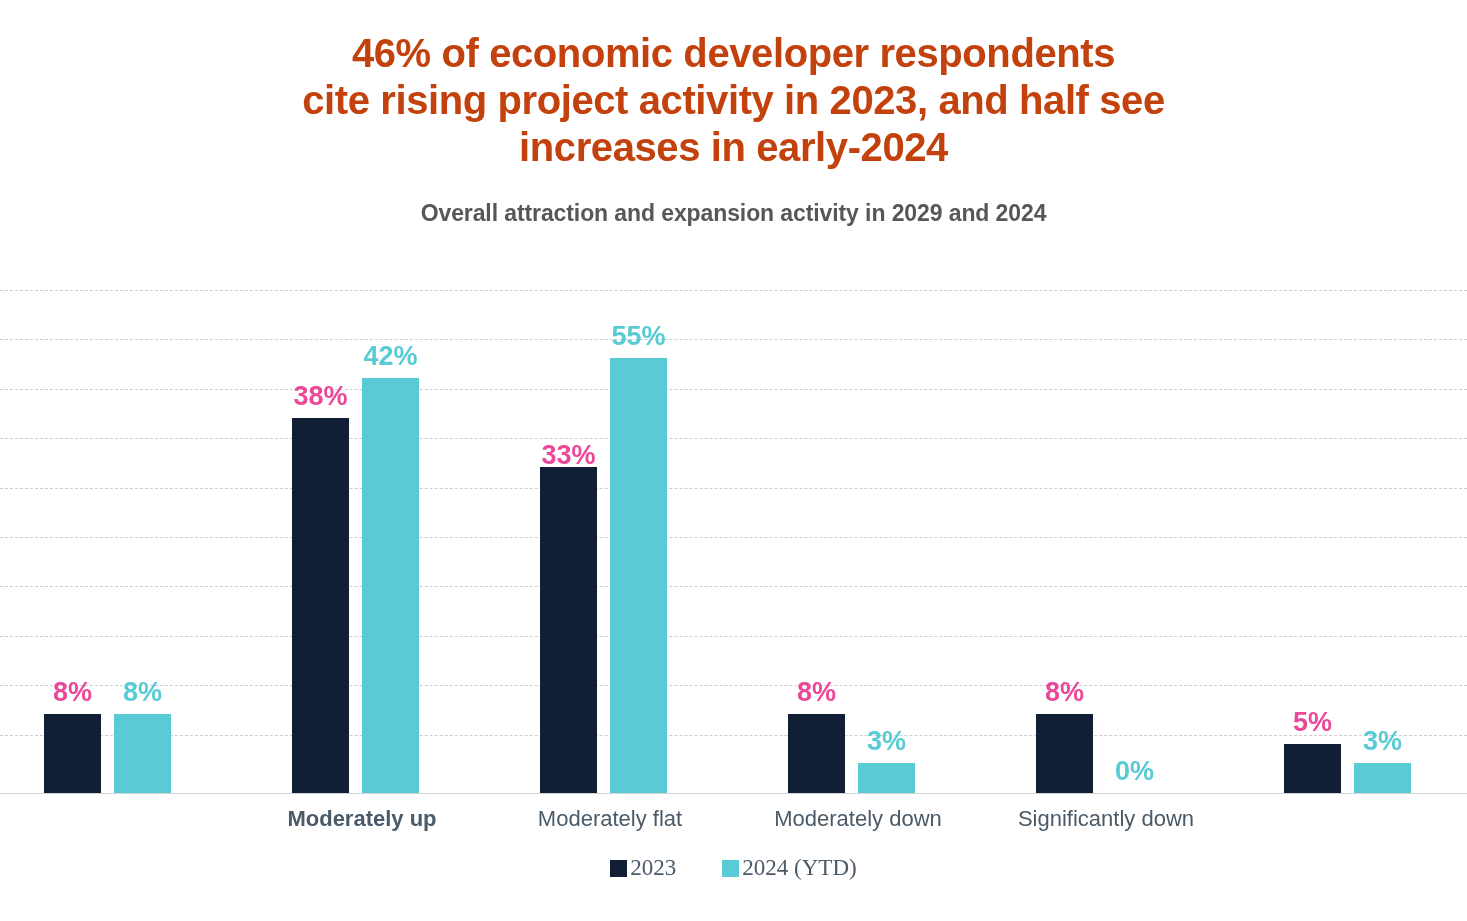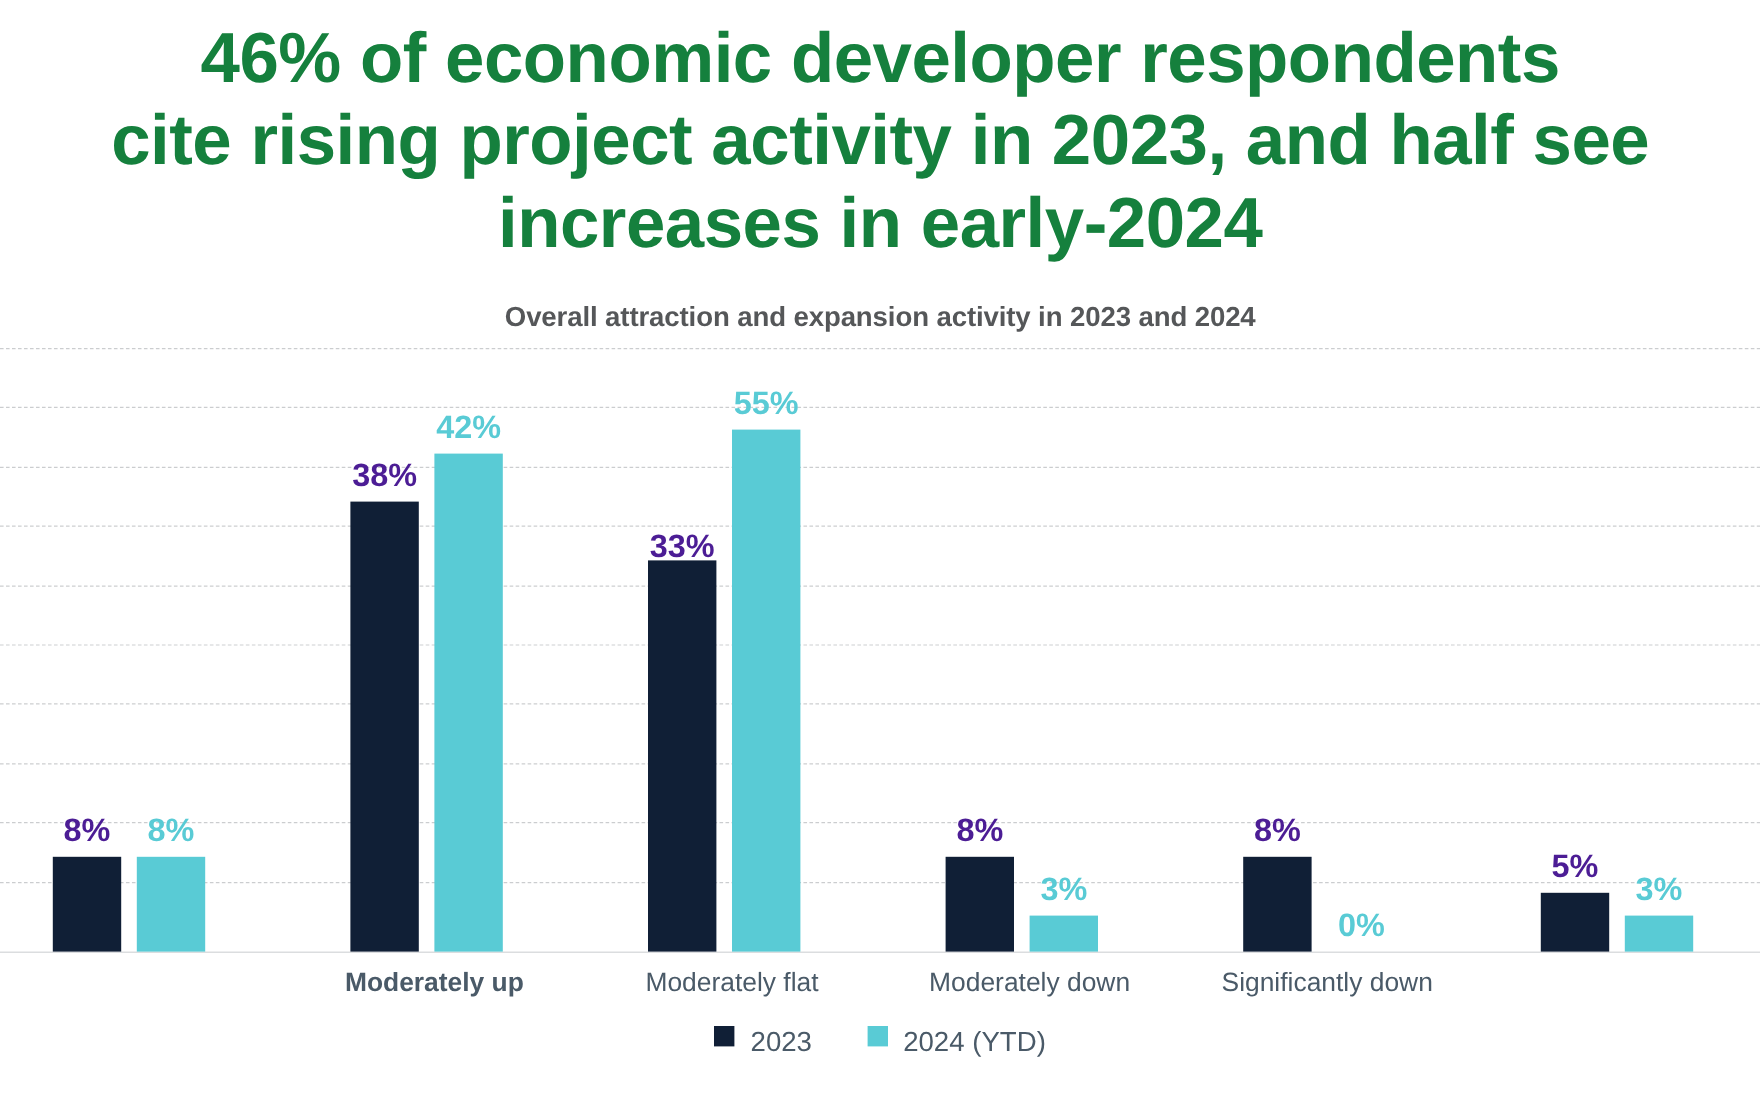--- a/index.html
+++ b/index.html
@@ -16,26 +16,26 @@
     position: relative;
   }
 
   
   #title-block {
     width: 1467px;
     padding-top: 14px;
     text-align: center;
   }
   #chart-title {
-    font-size: 59px;
+    font-size: 40px;
     line-height: 1.17;
     font-weight: bold;
-    color: #15803d;
+    color: #c2410c;
     letter-spacing: -0.4px;
-    margin: 0 auto;
+    margin: 16px auto;
     width: 1400px;
     white-space: pre-line;
   }
   #chart-subtitle {
     margin-top: 30px;
     font-size: 23px;
     font-weight: bold;
     color: #555759;
     letter-spacing: -0.1px;
   }
@@ -85,21 +85,21 @@
   .bar-2023 { background: #101f36; }
   .bar-2024 { background: #59cbd5; }
 
   .bar-label {
     position: absolute;
     font-size: 27px;
     font-weight: bold;
     white-space: nowrap;
     text-align: center;
   }
-  .label-2023 { color: #4c1d95; text-align: center; }
+  .label-2023 { color: #ec4899; text-align: center; }
   .label-2024 { color: #59cbd5; }
 
   
   #categories {
     position: absolute;
     left: 0;
     top: 806px;
     width: 1467px;
     height: 40px;
   }
@@ -118,41 +118,42 @@
     left: 0;
     top: 855px;
     width: 1467px;
     display: flex;
     justify-content: center;
     align-items: center;
     gap: 46px;
   }
   .legend-item {
     display: flex;
-    align-items: flex-start;
-    gap: 13px;
+    align-items: center;
+    gap: 3px;
+    font-family: Liberation Serif, serif;
   }
   .legend-swatch {
     width: 17px;
     height: 17px;
     display: inline-block;
   }
   .legend-text {
     font-size: 23px;
     color: #4a5a68;
   }
 </style>
 </head>
 <body>
 
 <div id="title-block">
   <div id="chart-title">46% of economic developer respondents
 cite rising project activity in 2023, and half see
 increases in early-2024</div>
-  <div id="chart-subtitle">Overall attraction and expansion activity in 2023 and 2024</div>
+  <div id="chart-subtitle">Overall attraction and expansion activity in 2029 and 2024</div>
 </div>
 
 <div id="plot-wrap">
   <div id="gridlines">
       <div class="gridline" style="bottom: 58.4px;"></div>
       <div class="gridline" style="bottom: 107.8px;"></div>
       <div class="gridline" style="bottom: 157.2px;"></div>
       <div class="gridline" style="bottom: 206.6px;"></div>
       <div class="gridline" style="bottom: 256px;"></div>
       <div class="gridline" style="bottom: 305.4px;"></div>

